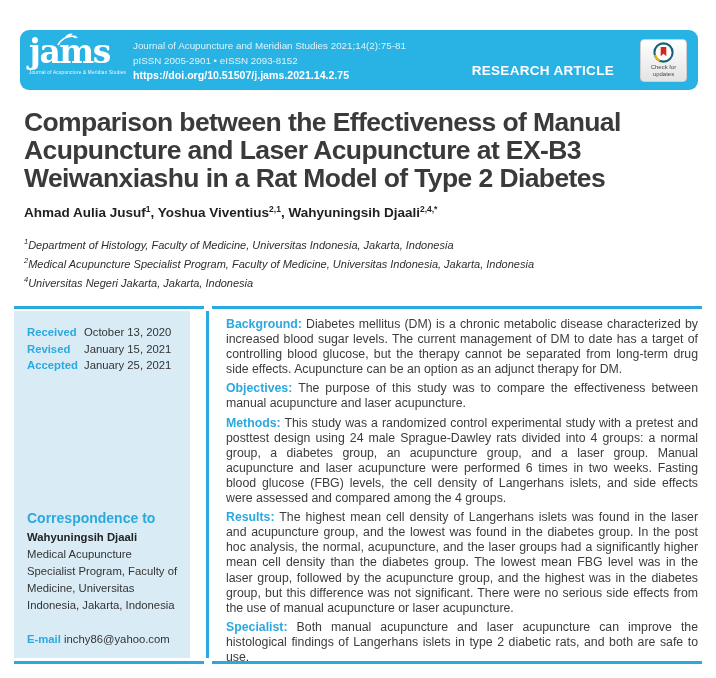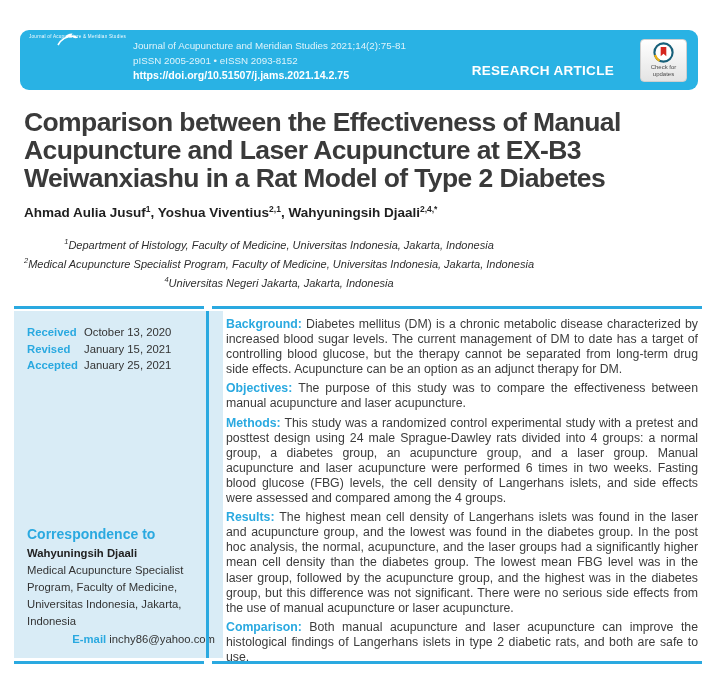--- a/index.html
+++ b/index.html
@@ -23,42 +23,42 @@
     background:linear-gradient(#ffffff, #e4e4e4); border:1px solid #cfcfcf; border-radius:4px;
     display:flex; flex-direction:column; align-items:center; padding-top:2px; cursor:pointer; }
   .badge-text { font-size:6px; line-height:6.5px; color:#4a4a4a; text-align:center; margin-top:1px; }
 
   
   .title { position:absolute; left:24px; top:108px; width:676px; color:#3a3a3a;
     font-size:26.5px; line-height:28px; font-weight:bold; letter-spacing:-.6px; }
   .authors { position:absolute; left:24px; top:203px; font-size:13.5px; font-weight:bold; color:#1f1f1f; }
   .authors sup { font-size:8.5px; font-weight:bold; }
   .affiliations { position:absolute; left:24px; top:234px; font-size:11px; font-style:italic;
-    color:#2e2e2e; line-height:15.5px;text-align:center; }
+    color:#2e2e2e; line-height:15.5px; }
   .affil sup { font-size:7.5px; }
 
   
   .hrule { position:absolute; height:3px; background:#2aa9e0; }
   .hrule.top-left  { left:14px;  top:306px; width:190px; }
   .hrule.top-right { left:212px; top:306px; width:490px; }
   .hrule.bot-left  { left:14px;  top:661px; width:190px; }
   .hrule.bot-right { left:212px; top:661px; width:490px; }
   .vrule { position:absolute; left:206px; top:311px; width:3px; height:347px; background:#2aa9e0; }
 
   
-  .sidebar { position:absolute; left:14px; top:311px; width:209px; height:347px;
+  .sidebar { position:absolute; left:14px; top:311px; width:176px; height:347px;
     background:#d9ecf6; padding:13px 8px 10px 13px; display:flex; flex-direction:column;
     justify-content:space-between; }
   .date-row { display:flex; font-size:11.3px; line-height:16.5px; color:#333; }
   .date-row .lbl { width:57px; flex:0 0 57px; }
   .cyan { color:#2aa9e0; font-weight:bold; }
   .corr-head { font-size:14px; margin-bottom:3px; }
   .corr-name { font-size:11.3px; font-weight:bold; color:#222; line-height:17px; }
   .corr-addr { font-size:11.3px; color:#333; line-height:17px; }
-  .email-row { font-size:11.3px; color:#333; line-height:17px; margin-top:1px;text-align:right; }
+  .email-row { font-size:11.3px; color:#333; line-height:17px; margin-top:17px; }
   .email-addr { color:#333; text-decoration:none; }
 
   
   .abstract { position:absolute; left:222px; top:313px; width:480px; font-size:12.3px;
     line-height:15.1px; color:#3c3c3c; text-align:justify; }
   .abstract p { margin:4px; }
   .sec-label { color:#2aa9e0; font-weight:bold; }
   .keywords { margin-top:13px !important; text-align:left !important; }
 </style>
 </head>
@@ -66,20 +66,21 @@
 
 <div class="page">
 
   <header class="header-bar">
     <div class="logo">
       <svg class="logo-sprout" width="22" height="13" viewBox="0 0 22 13">
         <path d="M2 12 C6 5 12 2.5 20 3.5" stroke="#ffffff" stroke-width="1.6" fill="none"></path>
         <path d="M9 4.5 C10 1.5 13.5 0.3 16.5 0.5 C15.5 3.5 12.5 4.8 9 4.5 Z" fill="#ffffff"></path>
         <path d="M17 4 C19 3.2 21 3.6 21.8 4.6 C20.4 5.6 18.3 5.3 17 4 Z" fill="#ffffff"></path>
       </svg>
+      <div class="logo-word">jams</div>
       <div class="logo-tagline">Journal of Acupuncture &amp; Meridian Studies</div>
     </div>
     <div class="journal-meta">
       <div>Journal of Acupuncture and Meridian Studies 2021;14(2):75-81</div>
       <div>pISSN 2005-2901 • eISSN 2093-8152</div>
       <div><a class="journal-doi" href="#">https://doi.org/10.51507/j.jams.2021.14.2.75</a></div>
     </div>
     <div class="article-type">RESEARCH ARTICLE</div>
     <div class="check-badge">
       <svg width="21" height="21" viewBox="0 0 24 24">
@@ -135,20 +136,20 @@
     </div>
   </aside>
 
   <div class="vrule"></div>
 
   <main class="abstract">
     <p><span class="sec-label">Background:</span> <span>Diabetes mellitus (DM) is a chronic metabolic disease characterized by increased blood sugar levels. The current management of DM to date has a target of controlling blood glucose, but the therapy cannot be separated from long-term drug side effects. Acupuncture can be an option as an adjunct therapy for DM.</span></p>
     <p><span class="sec-label">Objectives:</span> <span>The purpose of this study was to compare the effectiveness between manual acupuncture and laser acupuncture.</span></p>
     <p><span class="sec-label">Methods:</span> <span>This study was a randomized control experimental study with a pretest and posttest design using 24 male Sprague-Dawley rats divided into 4 groups: a normal group, a diabetes group, an acupuncture group, and a laser group. Manual acupuncture and laser acupuncture were performed 6 times in two weeks. Fasting blood glucose (FBG) levels, the cell density of Langerhans islets, and side effects were assessed and compared among the 4 groups.</span></p>
     <p><span class="sec-label">Results:</span> <span>The highest mean cell density of Langerhans islets was found in the laser and acupuncture group, and the lowest was found in the diabetes group. In the post hoc analysis, the normal, acupuncture, and the laser groups had a significantly higher mean cell density than the diabetes group. The lowest mean FBG level was in the laser group, followed by the acupuncture group, and the highest was in the diabetes group, but this difference was not significant. There were no serious side effects from the use of manual acupuncture or laser acupuncture.</span></p>
-    <p><span class="sec-label">Comparison:</span> <span>Both manual acupuncture and laser acupuncture can improve the histological findings of Langerhans islets in type 2 diabetic rats, and both are safe to use.</span></p>
+    <p><span class="sec-label">Specialist:</span> <span>Both manual acupuncture and laser acupuncture can improve the histological findings of Langerhans islets in type 2 diabetic rats, and both are safe to use.</span></p>
     <p class="keywords"><span class="sec-label">Keywords:</span> <span>EX-B3, Laser acupuncture, Manual acupuncture, Type 2 diabetes</span></p>
   </main>
 
   <div class="hrule bot-left"></div>
   <div class="hrule bot-right"></div>
 
 </div>
 
 </body></html>

